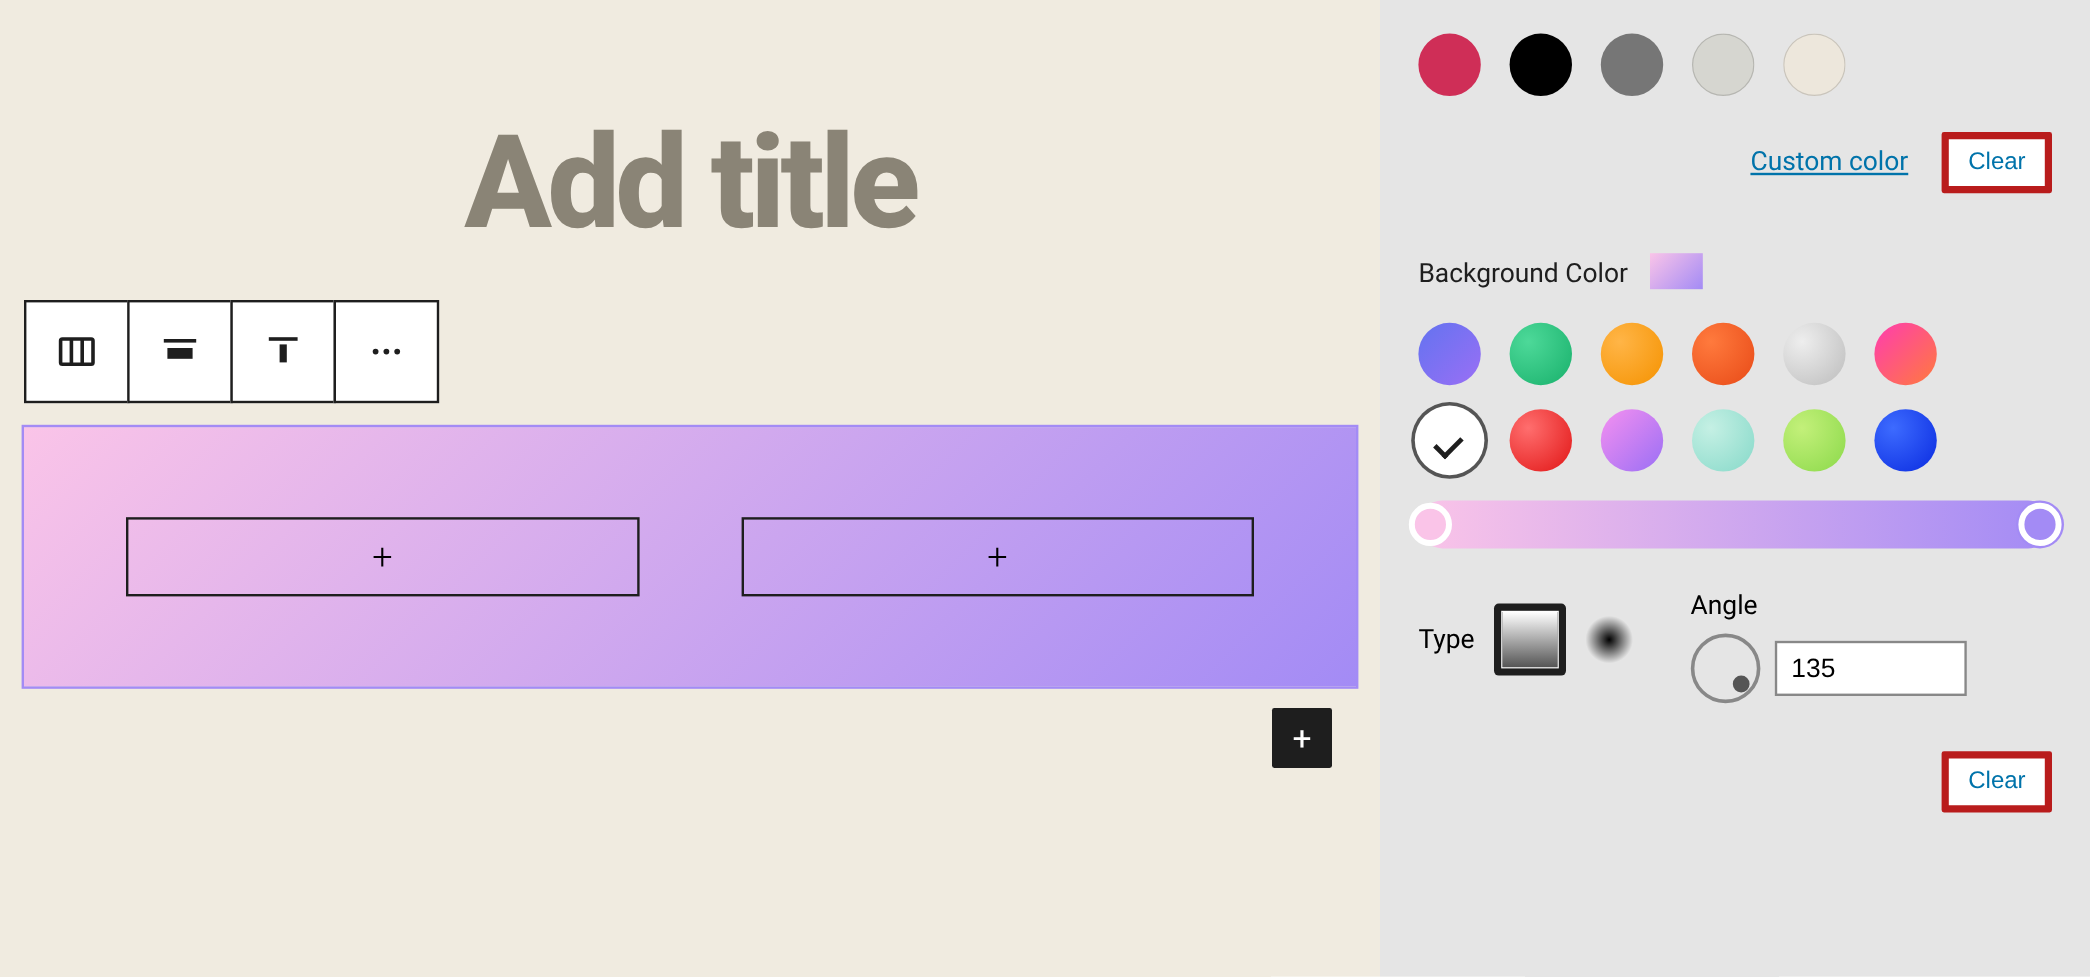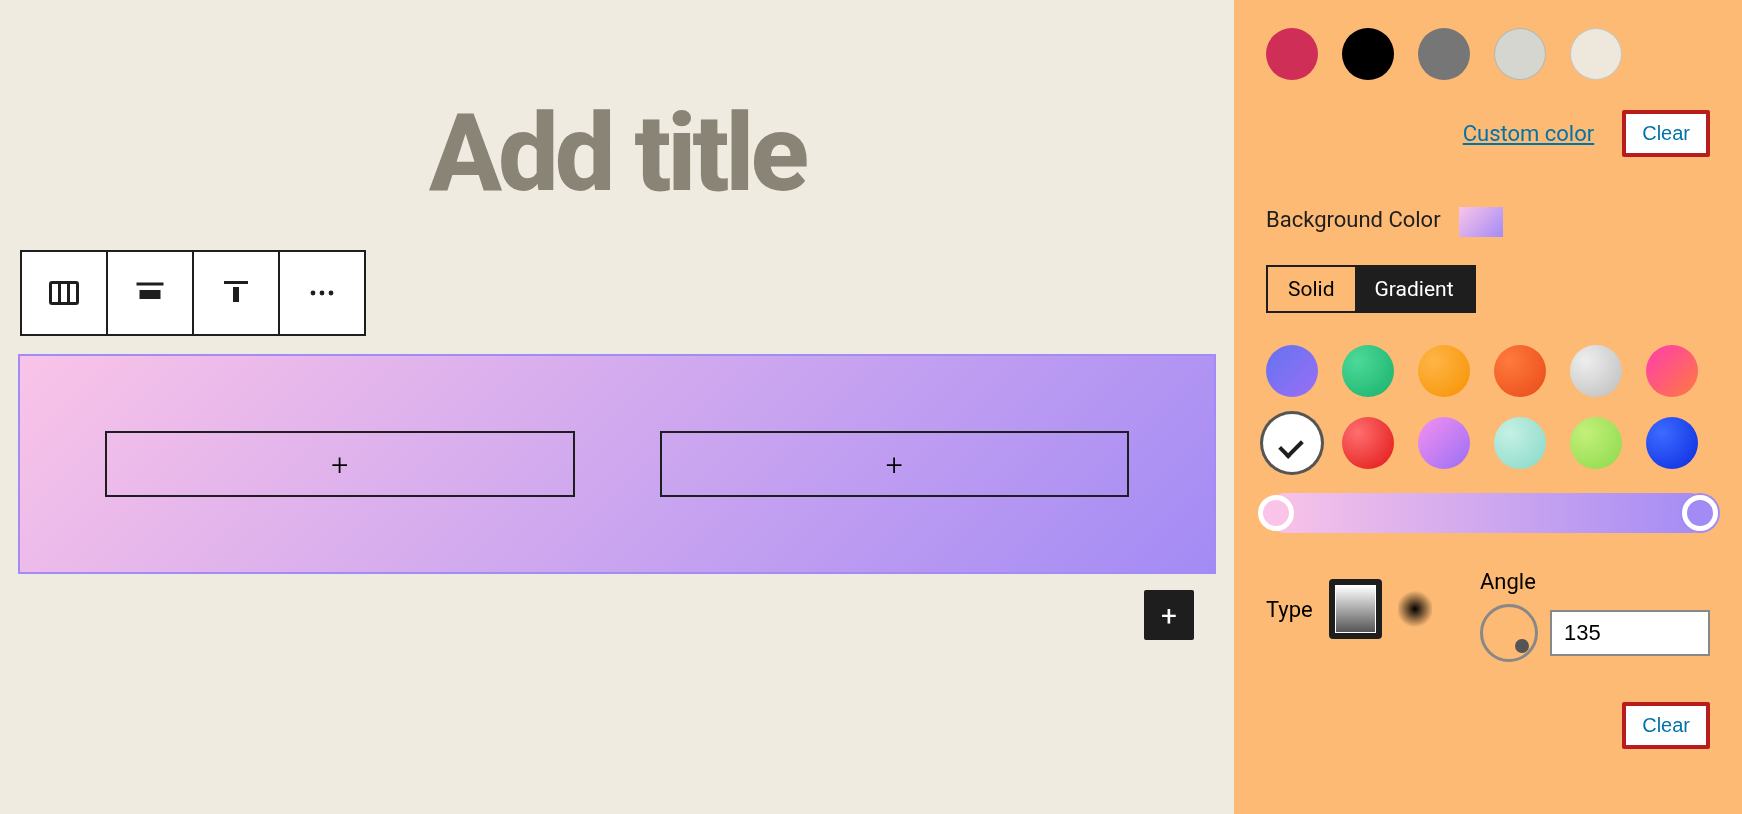--- a/index.html
+++ b/index.html
@@ -6,28 +6,28 @@
 body { font-family: -apple-system, BlinkMacSystemFont, "Segoe UI", Roboto, sans-serif; display: flex; width: 1742px; height: 814px; overflow: hidden; }
 .canvas { flex: 1; background: #f0ebe0; padding: 0 20px; position: relative; }
 .title-placeholder { font-size: 108px; font-weight: 800; color: #8a8476; text-align: center; margin-top: 90px; letter-spacing: -4px; }
 .block-toolbar { display: flex; margin-top: 34px; margin-left: 0; }
 .tb-btn { width: 88px; height: 86px; background: #fff; border: 2px solid #1e1e1e; display: flex; align-items: center; justify-content: center; cursor: pointer; margin-left: -2px; }
 .tb-btn:first-child { margin-left: 0; }
 .tb-btn svg { width: 36px; height: 36px; }
 .columns-block { margin-top: 20px; height: 216px; background: linear-gradient(135deg, #fac4e8 0%, #a38bf5 100%); display: flex; align-items: center; padding: 0 85px; gap: 85px; outline: 2px solid #a38bf5; }
 .col-add { flex: 1; height: 66px; border: 2px solid #1e1e1e; display: flex; align-items: center; justify-content: center; font-size: 30px; font-weight: 300; cursor: pointer; }
 .floating-add { position: absolute; right: 40px; top: 590px; width: 50px; height: 50px; background: #1e1e1e; color: #fff; display: flex; align-items: center; justify-content: center; font-size: 28px; cursor: pointer; border-radius: 2px; }
-.sidebar { width: 508px; background: #fdba74; padding: 28px 32px 20px 32px; overflow-y: auto; }
+.sidebar { width: 592px; background: #e5e5e5; padding: 28px 32px 20px 32px; overflow-y: auto; }
 .swatch-row { display: flex; gap: 24px; margin-bottom: 30px; }
 .swatch { width: 52px; height: 52px; border-radius: 50%; cursor: pointer; }
 .swatch.dull { box-shadow: inset 0 0 0 1px rgba(0,0,0,.15); }
 .text-row { display: flex; justify-content: flex-end; align-items: center; gap: 28px; margin-bottom: 50px; }
 .link { color: #0073aa; text-decoration: underline; font-size: 22px; cursor: pointer; }
-.btn-outline { border: 4px solid #b91c1c; color: #0073aa; background: #fff; padding: 8px 16px; font-size: 20px; cursor: pointer; border-radius: 2px; }
-.section-label-row { display: flex; align-items: flex-start; gap: 18px; margin-bottom: 28px; margin-top: 44px; }
+.btn-outline { border: 6px solid #b91c1c; color: #0073aa; background: #fff; padding: 8px 16px; font-size: 20px; cursor: pointer; border-radius: 2px; }
+.section-label-row { display: flex; align-items: flex-end; gap: 18px; margin-bottom: 28px; margin-top: 44px; }
 .section-label { font-size: 22px; color: #1e1e1e; }
 .preview-swatch { width: 44px; height: 30px; background: linear-gradient(135deg, #fac4e8 0%, #a38bf5 100%); }
 .seg-control { display: flex; border: 2px solid #1e1e1e; width: fit-content; margin-bottom: 32px; }
 .seg { padding: 10px 20px; font-size: 21px; cursor: pointer; }
 .seg.active { background: #1e1e1e; color: #fff; }
 .grad-swatch-row { display: flex; gap: 24px; margin-bottom: 20px; }
 .grad-swatch { width: 52px; height: 52px; border-radius: 50%; cursor: pointer; position: relative; }
 .grad-swatch.selected { box-shadow: 0 0 0 3px #fff, 0 0 0 6px #555; background: #fff !important; }
 .grad-swatch.selected::after { content: ""; position: absolute; left: 14px; top: 22px; width: 18px; height: 10px; border-left: 4px solid #1e1e1e; border-bottom: 4px solid #1e1e1e; transform: rotate(-45deg); }
 .gradient-bar { position: relative; height: 40px; border-radius: 20px; background: linear-gradient(90deg, #fac4e8 0%, #a38bf5 100%); margin: 24px 0 36px; }
@@ -104,24 +104,20 @@
   <div class="text-row">
     <span class="link">Custom color</span>
     <button class="btn-outline">Clear</button>
   </div>
 
   <div class="section-label-row">
     <span class="section-label">Background Color</span>
     <span class="preview-swatch"></span>
   </div>
 
-  <div class="seg-control">
-    <div class="seg">Solid</div>
-    <div class="seg active">Gradient</div>
-  </div>
 
   <div class="grad-swatch-row" id="grad-row1">
       <div class="grad-swatch" style="background: linear-gradient(135deg, rgb(99, 115, 240), rgb(154, 111, 245));"></div>
       <div class="grad-swatch" style="background: radial-gradient(circle at 30% 30%, rgb(77, 217, 153), rgb(24, 176, 107));"></div>
       <div class="grad-swatch" style="background: radial-gradient(circle at 30% 30%, rgb(255, 181, 71), rgb(245, 146, 0));"></div>
       <div class="grad-swatch" style="background: radial-gradient(circle at 30% 30%, rgb(255, 122, 61), rgb(232, 74, 23));"></div>
       <div class="grad-swatch" style="background: radial-gradient(circle at 30% 30%, rgb(238, 238, 238), rgb(188, 188, 188));"></div>
       <div class="grad-swatch" style="background: linear-gradient(135deg, rgb(255, 61, 176), rgb(255, 122, 61));"></div>
     </div>
   <div class="grad-swatch-row" id="grad-row2">

